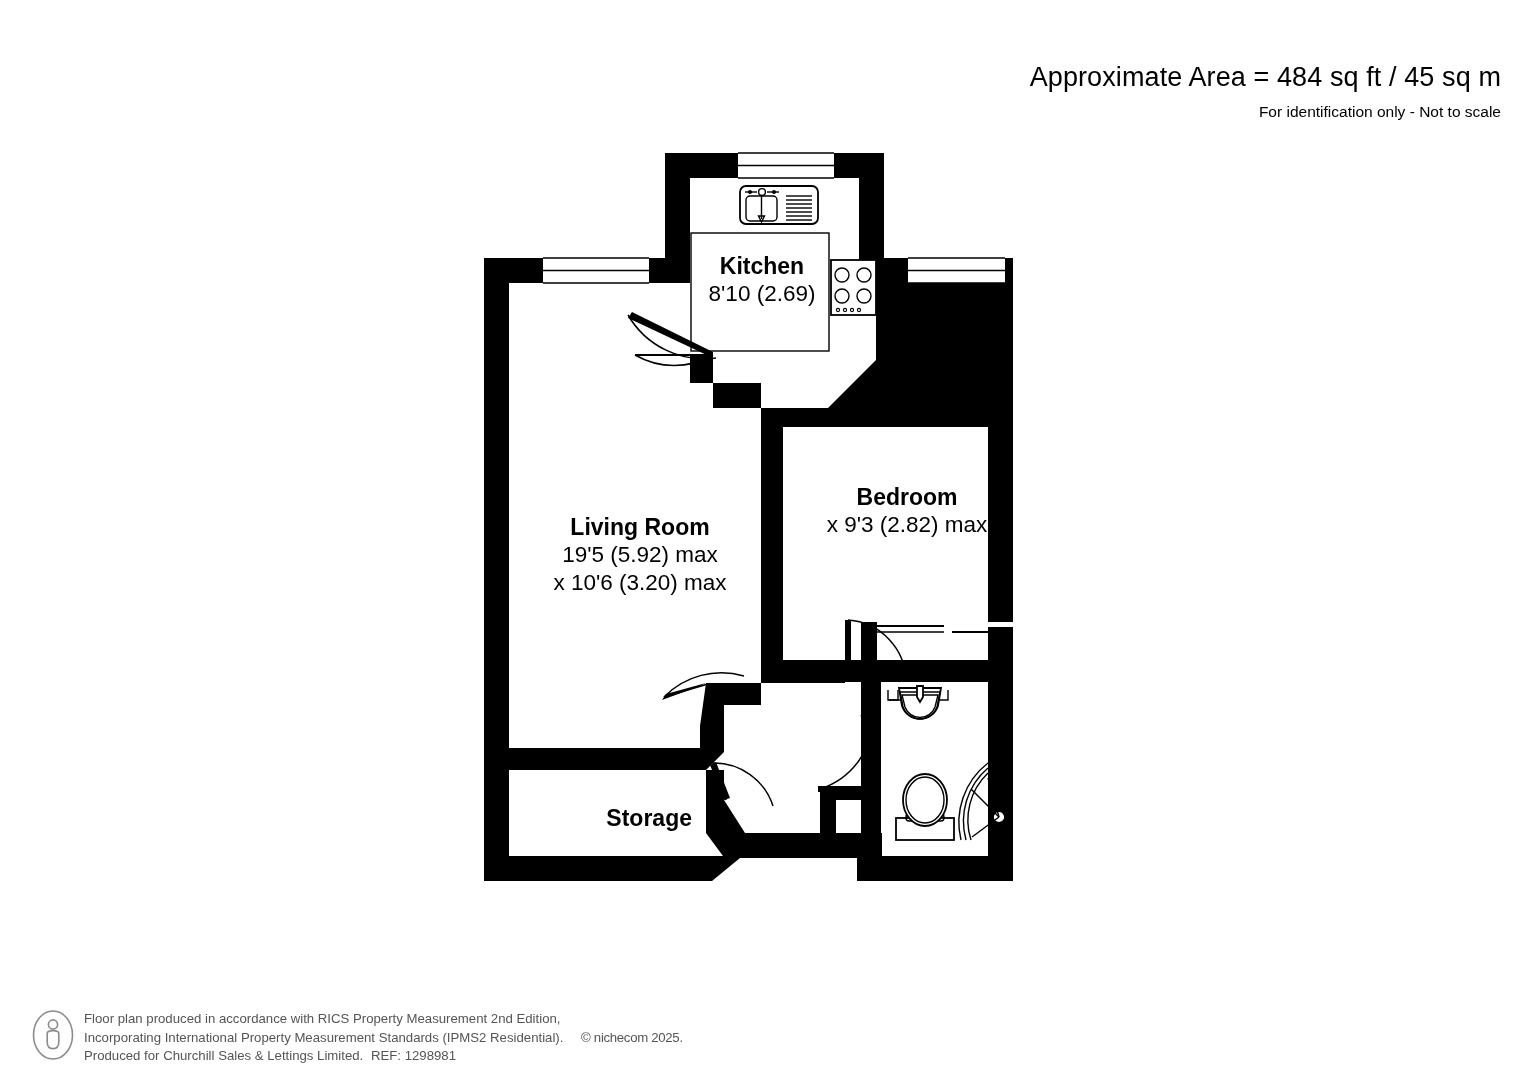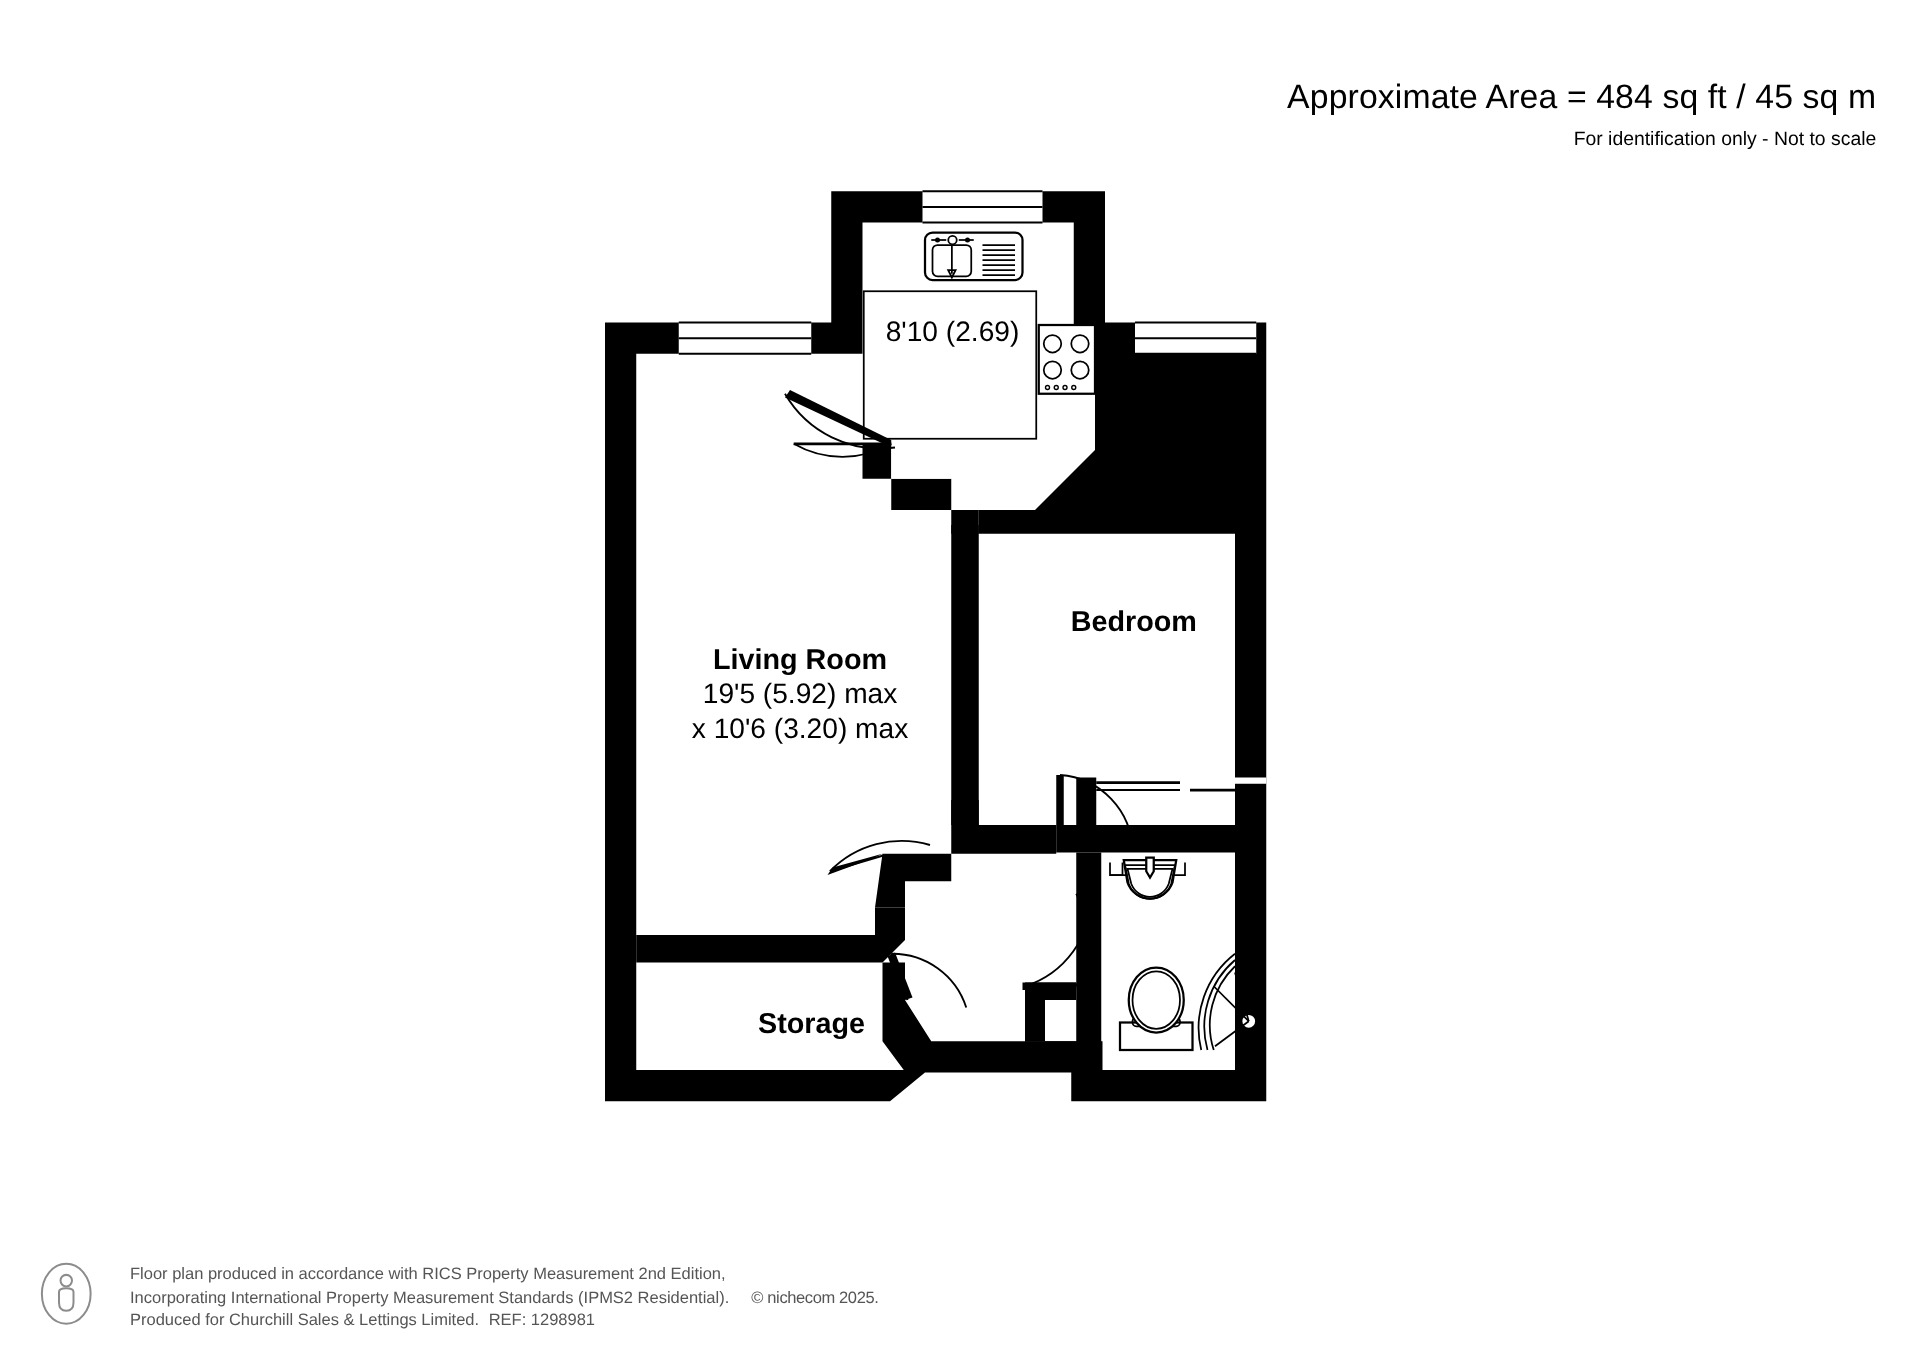--- a/index.html
+++ b/index.html
@@ -72,21 +72,20 @@
   #label-living{  left:516px; top:513px; width:248px; }
   #label-storage{ left:522px; top:804px; width:170px;text-align:right; }
   #label-storage .room-name{ font-size:23px; }
 
   
   #footer{
     position:absolute;
     left:32px; bottom:14px;
     display:flex;
     align-items:flex-start;
-    gap:20px;
   }
   #footer-icon{
     width:42px;height:52px;
     flex:0 0 auto;
     margin-right:10px;
     margin-top:2px;
   }
   #footer-text{
     font-size:13.2px;
     line-height:1.42;
@@ -300,25 +299,27 @@
 
     <g>
       <rect class="white" x="986" y="622" width="27" height="5"></rect>
     </g>
   </g>
 
 </svg>
 </div>
 
 <div id="label-kitchen" class="room-label">
+  <div class="room-name">Kitchen</div>
   <div class="room-dim">8'10 (2.69)</div>
 </div>
 
 <div id="label-bedroom" class="room-label">
   <div class="room-name">Bedroom</div>
+  <div class="room-dim">x 9'3 (2.82) max</div>
 </div>
 
 <div id="label-living" class="room-label">
   <div class="room-name">Living Room</div>
   <div class="room-dim">19'5 (5.92) max</div>
   <div class="room-dim">x 10'6 (3.20) max</div>
 </div>
 
 <div id="label-storage" class="room-label">
   <div class="room-name">Storage</div>

